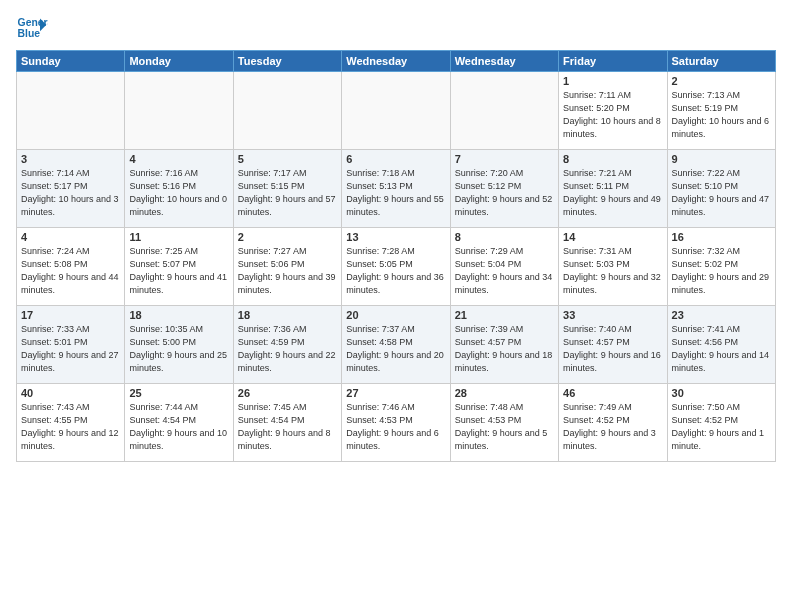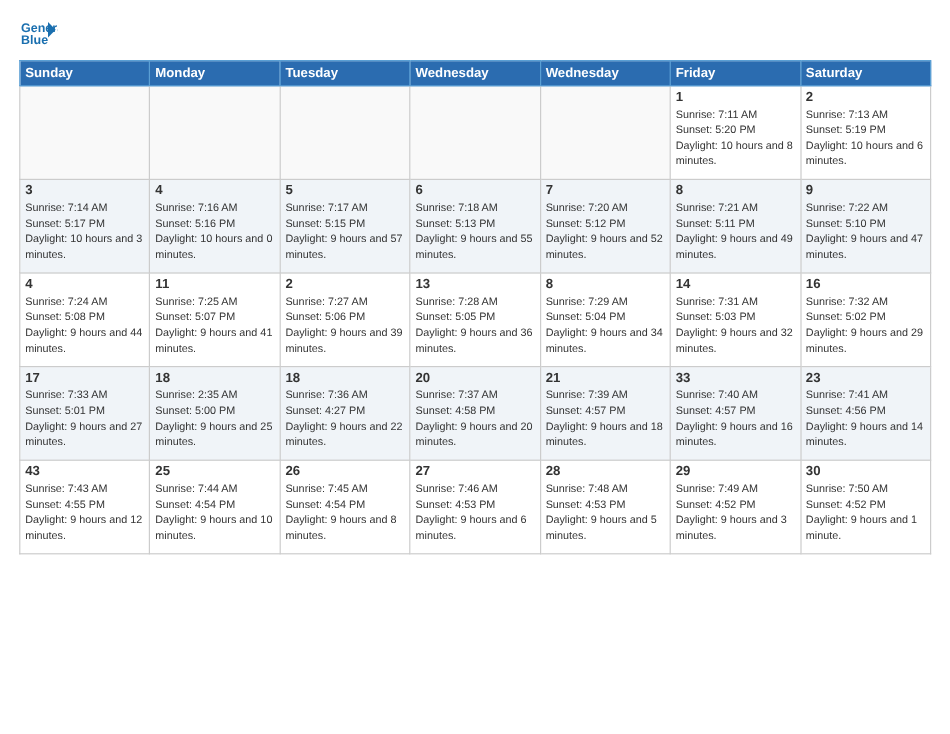--- a/index.html
+++ b/index.html
@@ -244,29 +244,29 @@
         <tr class="row-alt">
           <td>
             <span class="day-num">17</span>
             <div class="day-info">Sunrise: 7:33 AM
 Sunset: 5:01 PM
 Daylight: 9 hours
 and 27 minutes.</div>
           </td>
           <td>
             <span class="day-num">18</span>
-            <div class="day-info">Sunrise: 2:35 AM
+            <div class="day-info">Sunrise: 10:35 AM
 Sunset: 5:00 PM
 Daylight: 9 hours
 and 25 minutes.</div>
           </td>
           <td>
             <span class="day-num">18</span>
             <div class="day-info">Sunrise: 7:36 AM
-Sunset: 4:27 PM
+Sunset: 4:59 PM
 Daylight: 9 hours
 and 22 minutes.</div>
           </td>
           <td>
             <span class="day-num">20</span>
             <div class="day-info">Sunrise: 7:37 AM
 Sunset: 4:58 PM
 Daylight: 9 hours
 and 20 minutes.</div>
           </td>
@@ -287,21 +287,21 @@
           <td>
             <span class="day-num">23</span>
             <div class="day-info">Sunrise: 7:41 AM
 Sunset: 4:56 PM
 Daylight: 9 hours
 and 14 minutes.</div>
           </td>
         </tr>
         <tr>
           <td>
-            <span class="day-num">43</span>
+            <span class="day-num">40</span>
             <div class="day-info">Sunrise: 7:43 AM
 Sunset: 4:55 PM
 Daylight: 9 hours
 and 12 minutes.</div>
           </td>
           <td>
             <span class="day-num">25</span>
             <div class="day-info">Sunrise: 7:44 AM
 Sunset: 4:54 PM
 Daylight: 9 hours
@@ -322,21 +322,21 @@
 and 6 minutes.</div>
           </td>
           <td>
             <span class="day-num">28</span>
             <div class="day-info">Sunrise: 7:48 AM
 Sunset: 4:53 PM
 Daylight: 9 hours
 and 5 minutes.</div>
           </td>
           <td>
-            <span class="day-num">29</span>
+            <span class="day-num">46</span>
             <div class="day-info">Sunrise: 7:49 AM
 Sunset: 4:52 PM
 Daylight: 9 hours
 and 3 minutes.</div>
           </td>
           <td>
             <span class="day-num">30</span>
             <div class="day-info">Sunrise: 7:50 AM
 Sunset: 4:52 PM
 Daylight: 9 hours

